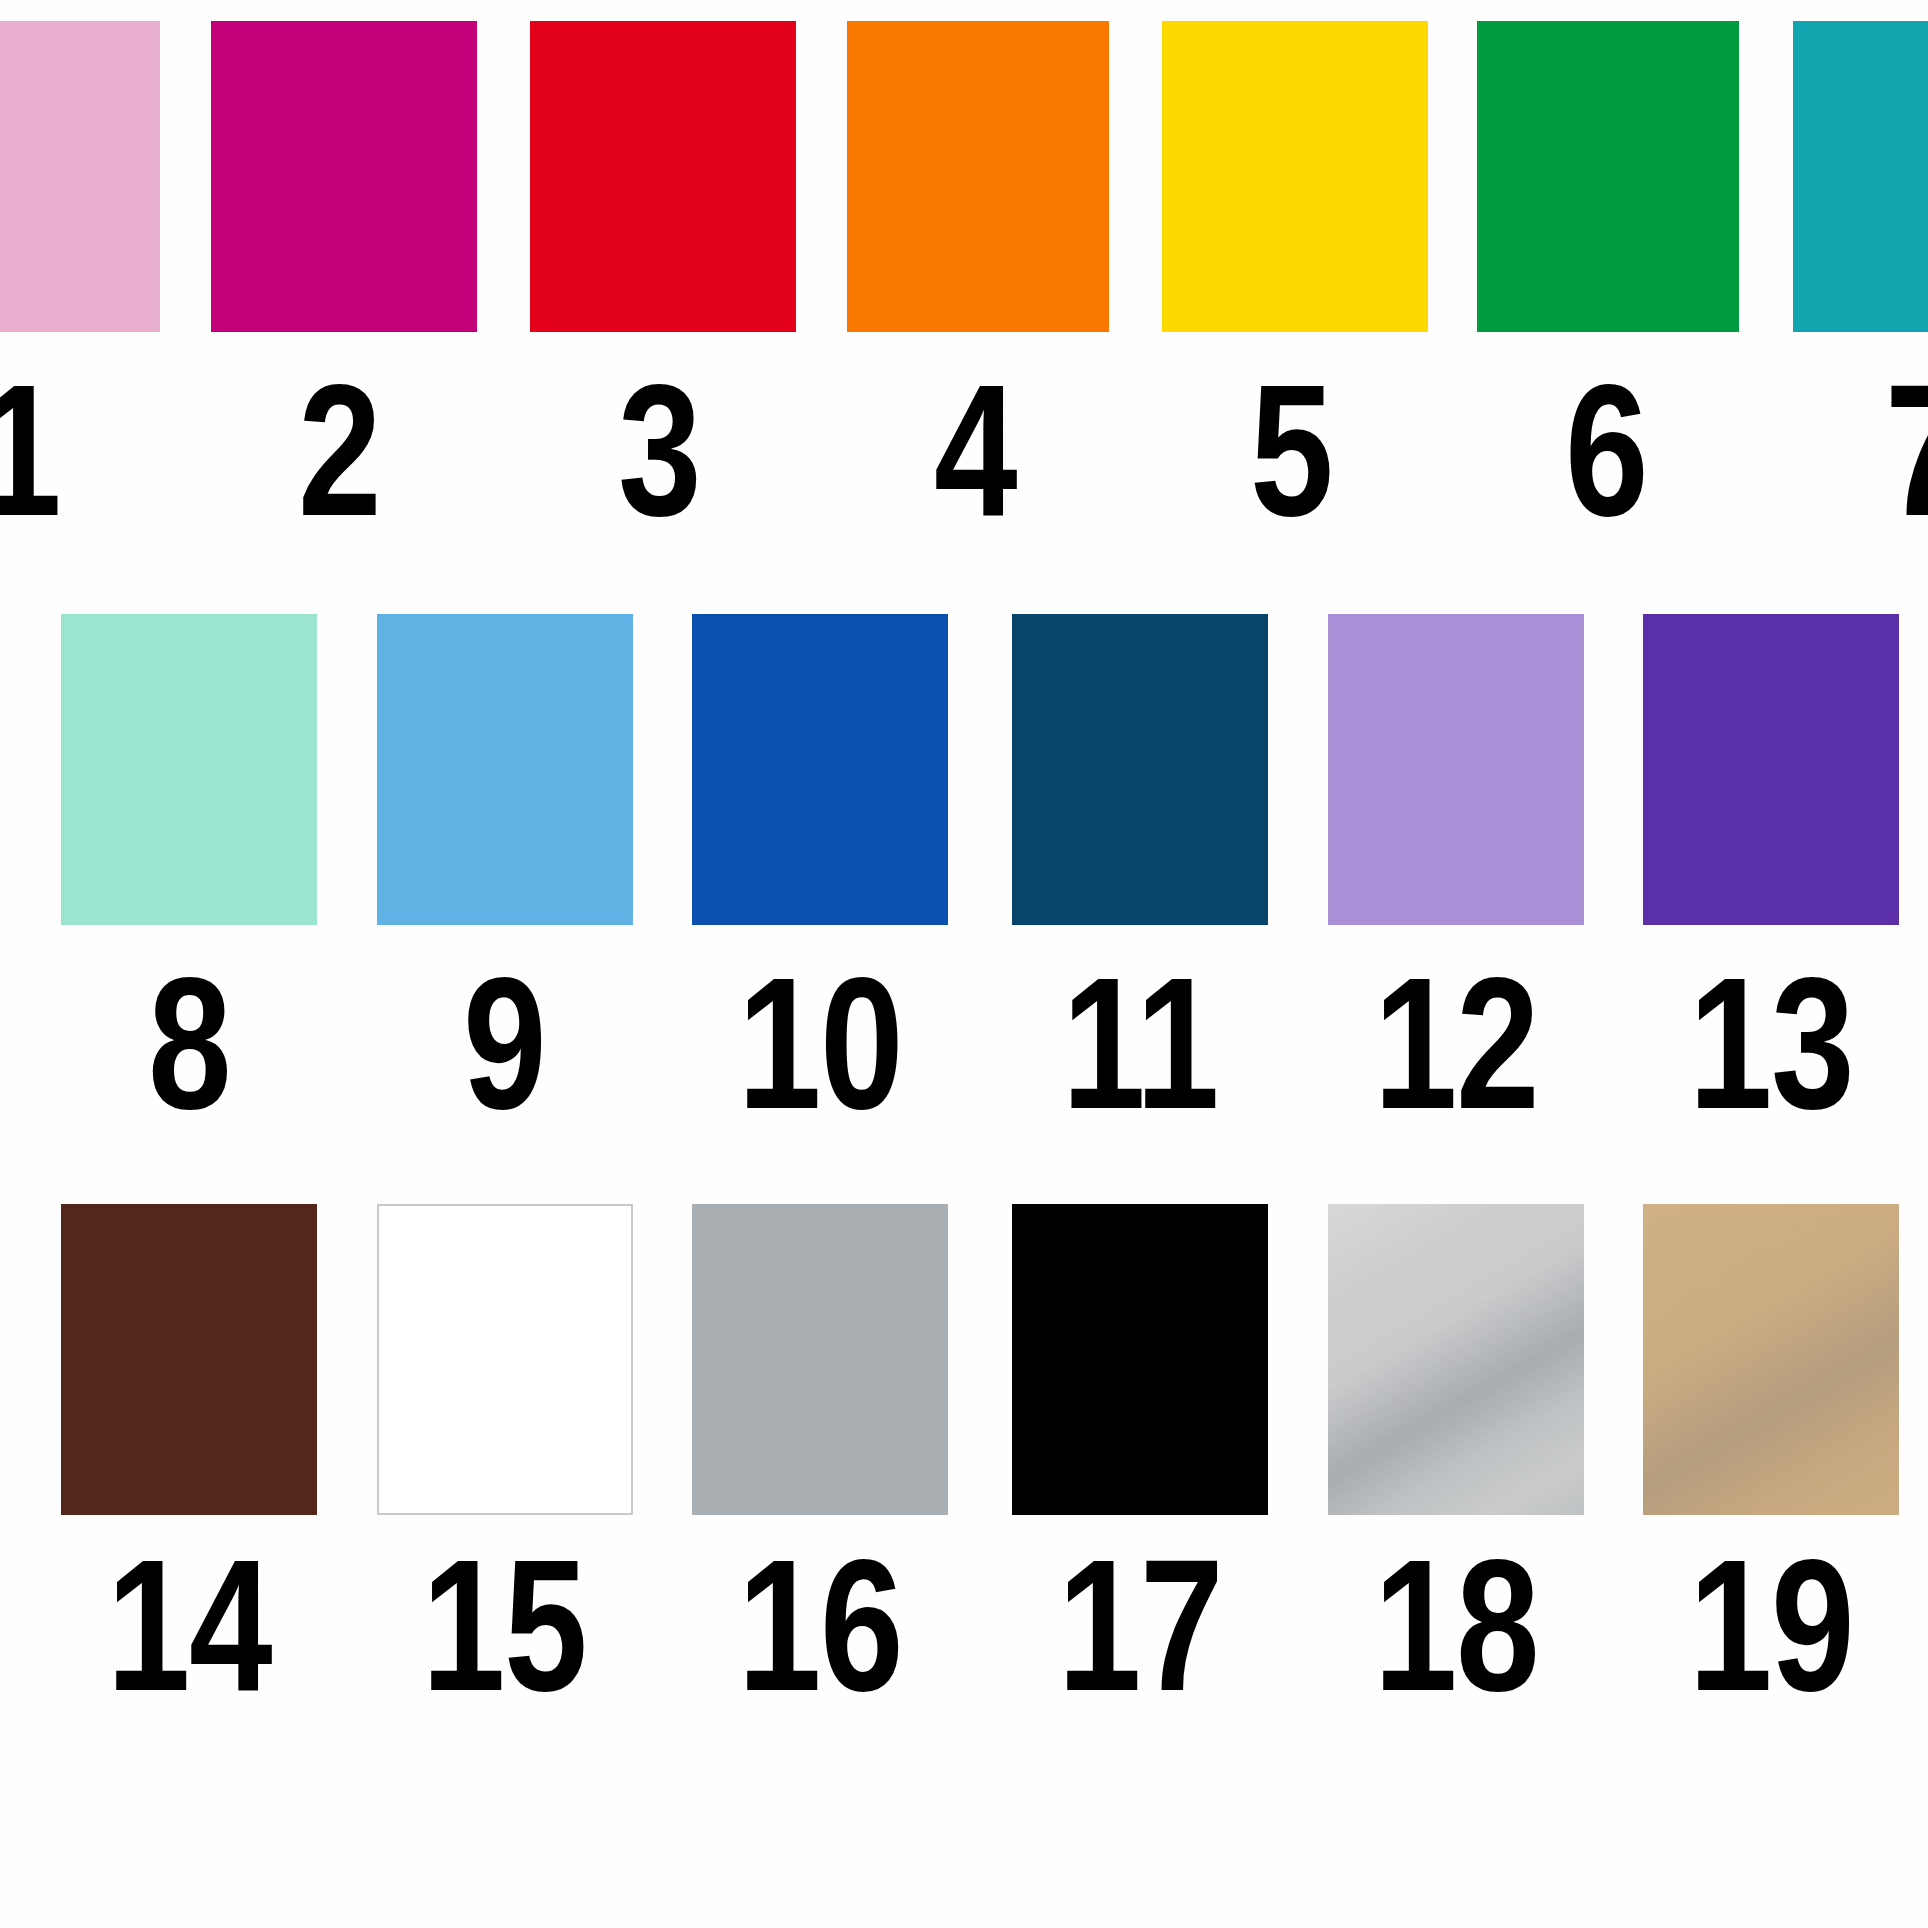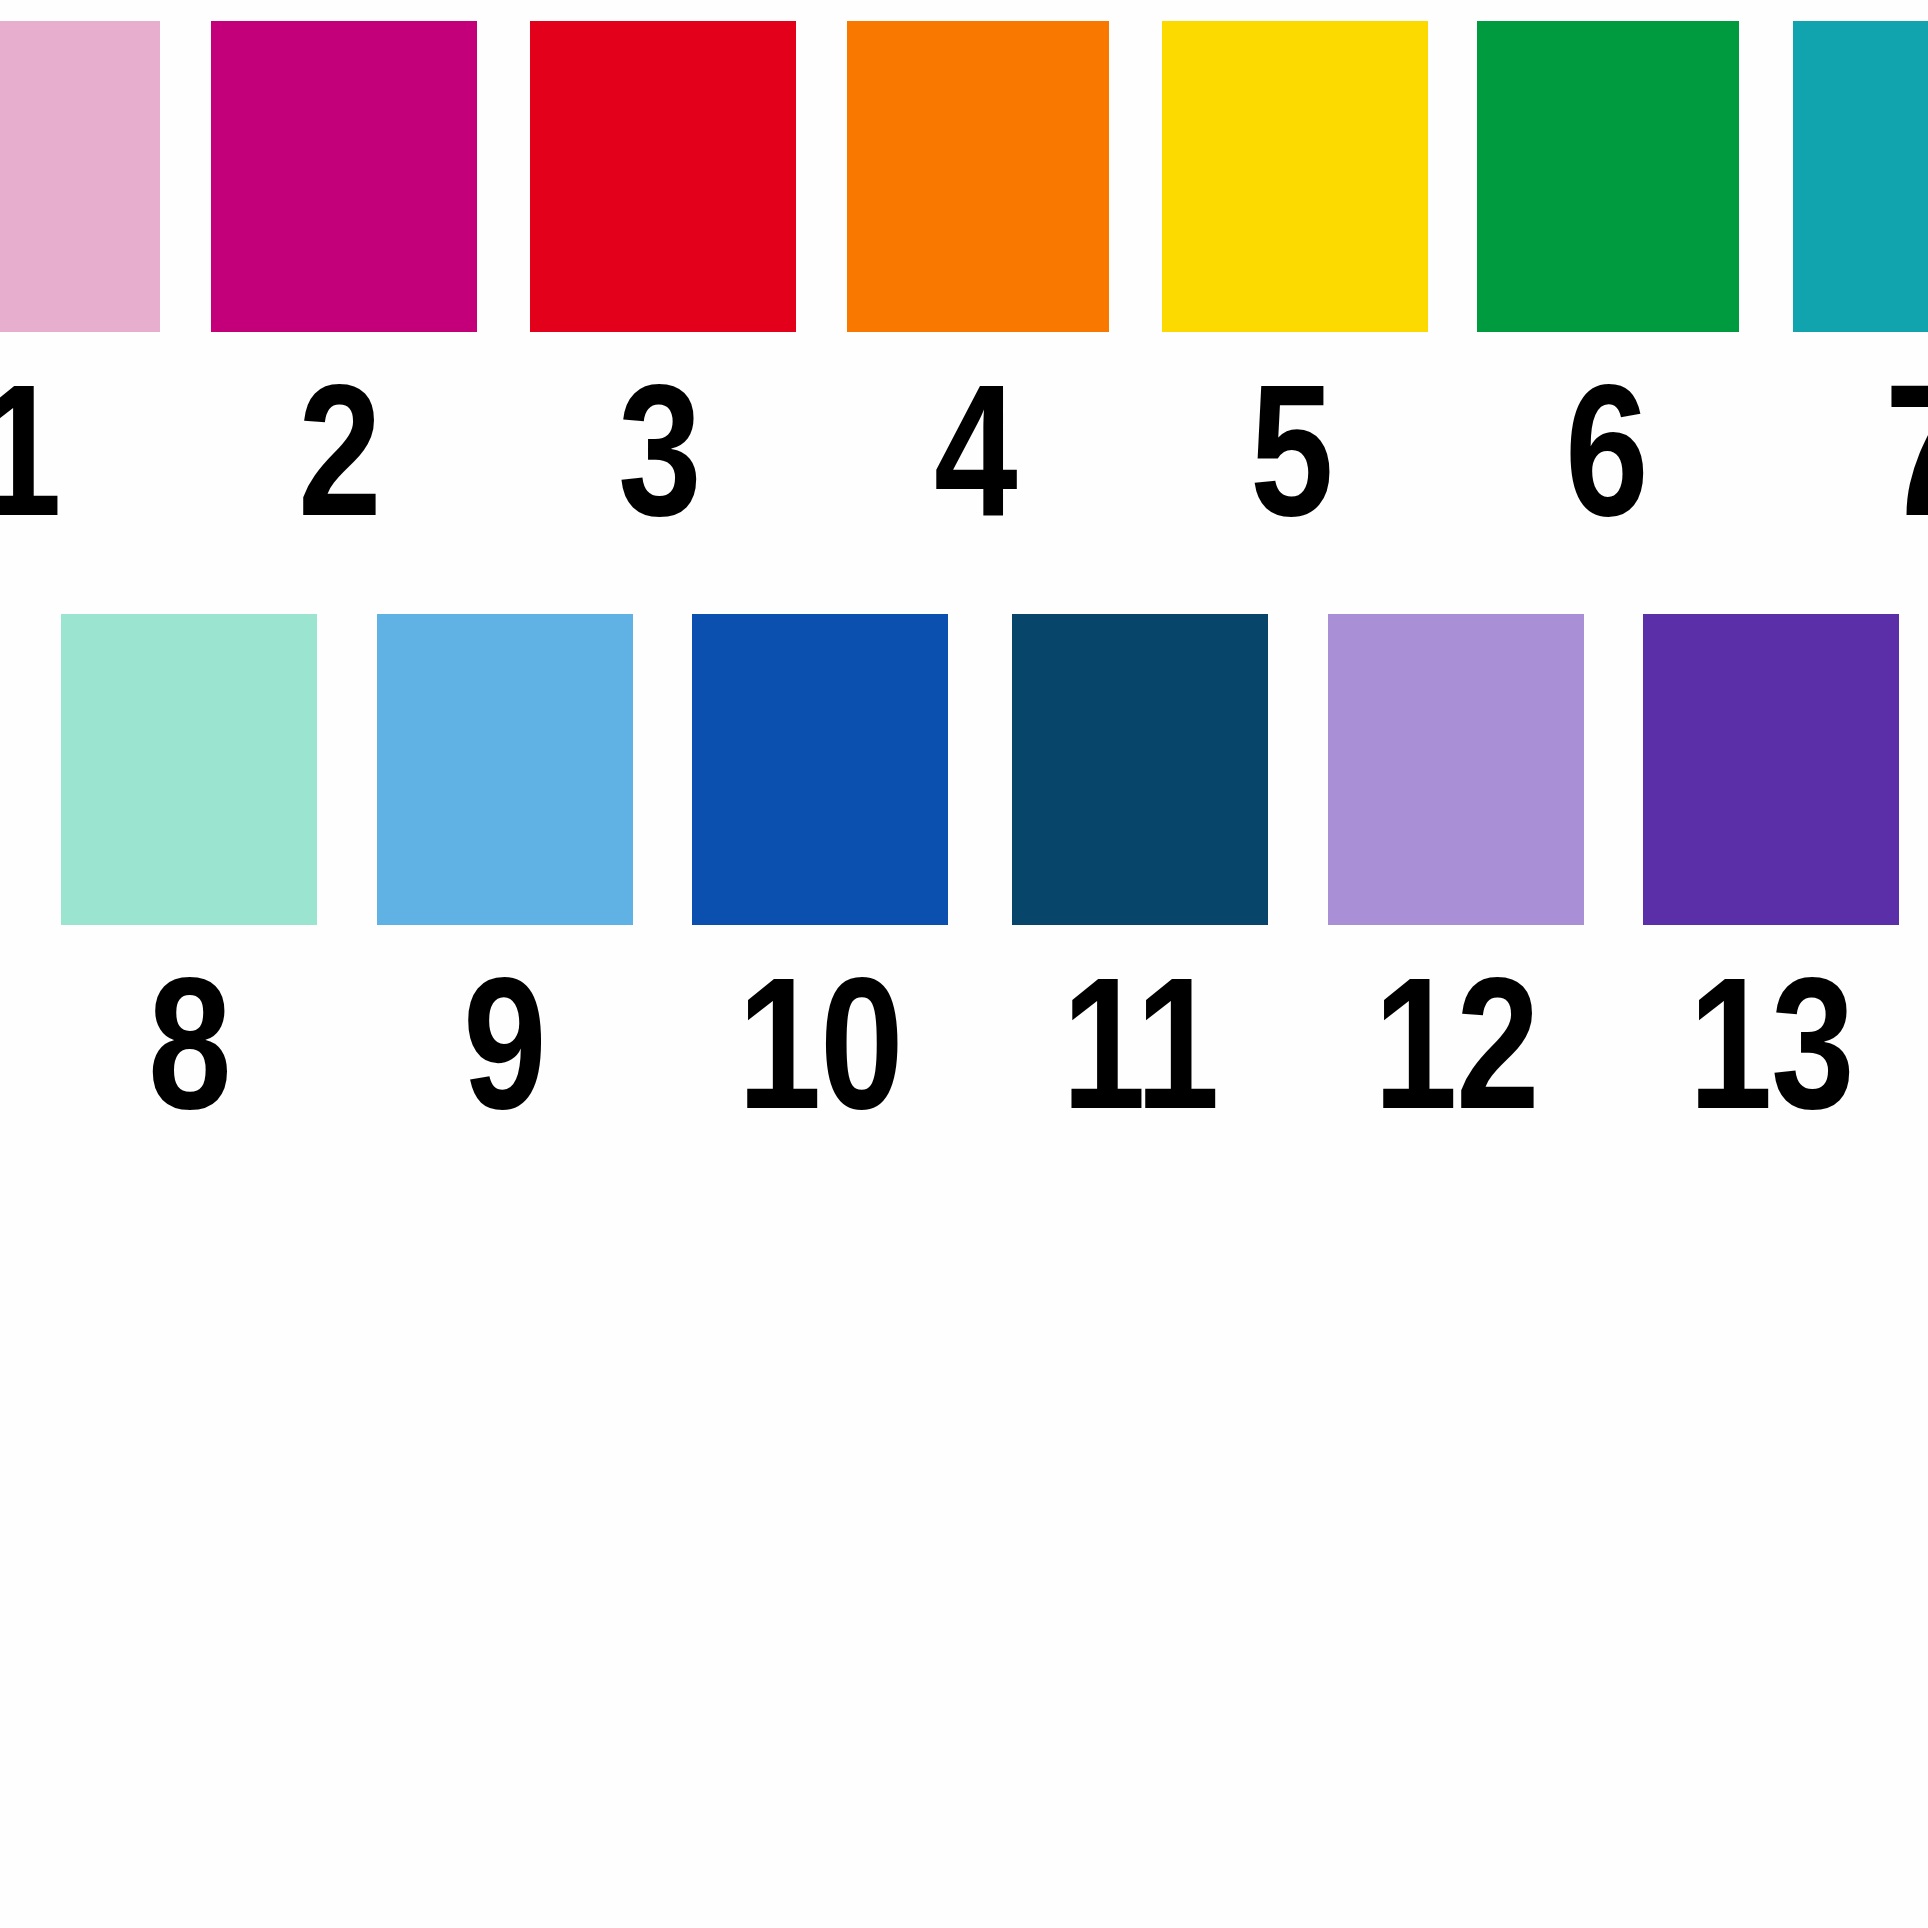--- a/index.html
+++ b/index.html
@@ -117,15 +117,41 @@
       <div class="swatch-label" style="left: 999px; top: 356px; width: 282px;">11</div>
       <div class="swatch-cell" style="left: 1328px; top: 21px; width: 256px; height: 311px;">
         <div class="swatch-chip" style="background-color: rgb(169, 143, 214);"></div>
       </div>
       <div class="swatch-label" style="left: 1315px; top: 356px; width: 282px;">12</div>
       <div class="swatch-cell" style="left: 1643px; top: 21px; width: 256px; height: 311px;">
         <div class="swatch-chip" style="background-color: rgb(91, 47, 168);"></div>
       </div>
       <div class="swatch-label" style="left: 1630px; top: 356px; width: 282px;">13</div>
     </div>
+  <div class="swatch-row" id="row-3">
+      <div class="swatch-cell" style="left: 61px; top: 21px; width: 256px; height: 311px;">
+        <div class="swatch-chip" style="background-color: rgb(84, 39, 29);"></div>
+      </div>
+      <div class="swatch-label" style="left: 48px; top: 348px; width: 282px;">14</div>
+      <div class="swatch-cell" style="left: 377px; top: 21px; width: 256px; height: 311px;">
+        <div class="swatch-chip bordered" style="background-color: rgb(255, 255, 255);"></div>
+      </div>
+      <div class="swatch-label" style="left: 363px; top: 348px; width: 282px;">15</div>
+      <div class="swatch-cell" style="left: 692px; top: 21px; width: 256px; height: 311px;">
+        <div class="swatch-chip" style="background-color: rgb(169, 174, 178);"></div>
+      </div>
+      <div class="swatch-label" style="left: 679px; top: 348px; width: 282px;">16</div>
+      <div class="swatch-cell" style="left: 1012px; top: 21px; width: 256px; height: 311px;">
+        <div class="swatch-chip" style="background-color: rgb(0, 0, 0);"></div>
+      </div>
+      <div class="swatch-label" style="left: 999px; top: 348px; width: 282px;">17</div>
+      <div class="swatch-cell" style="left: 1328px; top: 21px; width: 256px; height: 311px;">
+        <div class="swatch-chip" style="background: linear-gradient(150deg, rgb(214, 216, 218) 0%, rgb(203, 205, 207) 22%, rgb(201, 203, 205) 40%, rgb(169, 172, 175) 60%, rgb(191, 194, 196) 74%, rgb(201, 203, 204) 88%, rgb(191, 194, 196) 100%);"></div>
+      </div>
+      <div class="swatch-label" style="left: 1315px; top: 348px; width: 282px;">18</div>
+      <div class="swatch-cell" style="left: 1643px; top: 21px; width: 256px; height: 311px;">
+        <div class="swatch-chip" style="background: linear-gradient(150deg, rgb(207, 176, 135) 0%, rgb(203, 171, 130) 38%, rgb(181, 158, 126) 62%, rgb(198, 167, 127) 80%, rgb(204, 173, 131) 100%);"></div>
+      </div>
+      <div class="swatch-label" style="left: 1630px; top: 348px; width: 282px;">19</div>
+    </div>
 
 </div>
 
 
 </body></html>

